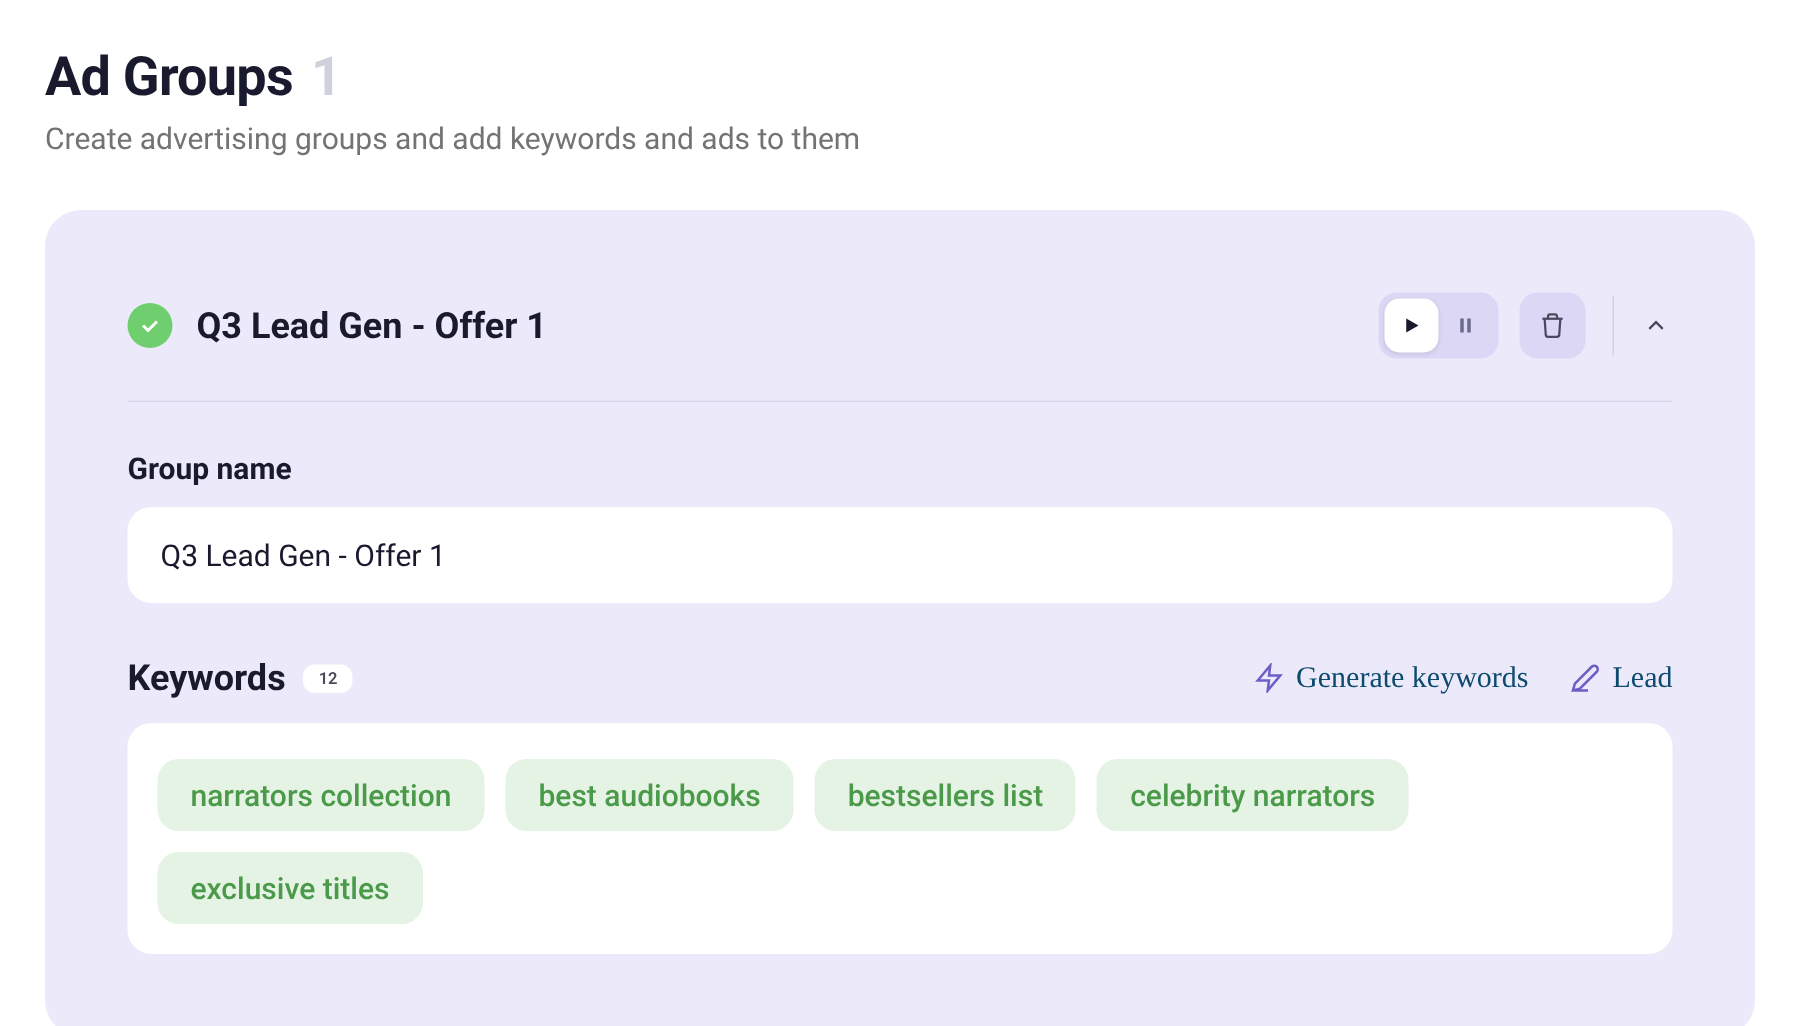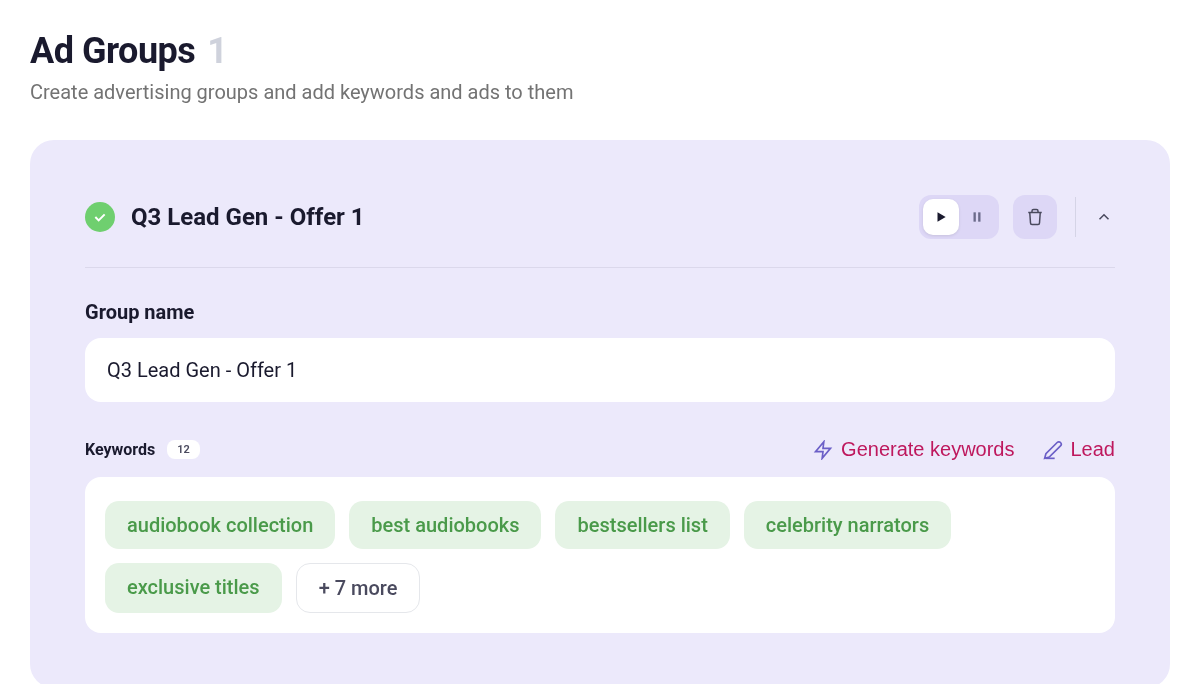--- a/index.html
+++ b/index.html
@@ -170,21 +170,21 @@
       margin-bottom: 16px;
     }
 
     .keywords-header-left {
       display: flex;
       align-items: center;
       gap: 12px;
     }
 
     .keywords-label {
-      font-size: 16px;
+      font-size: 24px;
       font-weight: 700;
       color: #1a1a2e;
     }
 
     .keywords-count {
       background: #ffffff;
       border-radius: 8px;
       padding: 3px 10px;
       font-size: 11px;
       font-weight: 600;
@@ -196,24 +196,25 @@
       align-items: center;
       gap: 28px;
     }
 
     .action-link {
       display: flex;
       align-items: center;
       gap: 8px;
       font-size: 20px;
       font-weight: 500;
-      color: #be185d;
+      color: #0c4a6e;
       cursor: pointer;
       border: none;
       background: transparent;
+      font-family: Liberation Serif, serif;
     }
 
     .action-link svg {
       width: 20px;
       height: 20px;
     }
 
     .keywords-box {
       background: #ffffff;
       border-radius: 16px;
@@ -318,21 +319,20 @@
         <svg viewBox="0 0 24 24" stroke="#6b5fc7" stroke-width="2" fill="none">
           <path d="M17 3a2.8 2.8 0 1 1 4 4L7.5 20.5 2 22l1.5-5.5L17 3z"></path>
           <line x1="3" y1="22" x2="14" y2="22"></line>
         </svg>
         <span>Lead</span>
       </button>
     </div>
   </div>
 
   <div class="keywords-box">
-    <span class="keyword-tag">audiobook collection</span>
+    <span class="keyword-tag">narrators collection</span>
     <span class="keyword-tag">best audiobooks</span>
     <span class="keyword-tag">bestsellers list</span>
     <span class="keyword-tag">celebrity narrators</span>
     <span class="keyword-tag">exclusive titles</span>
-    <span class="more-tag">+ 7 more</span>
   </div>
 
 </div>
 
 </body></html>

